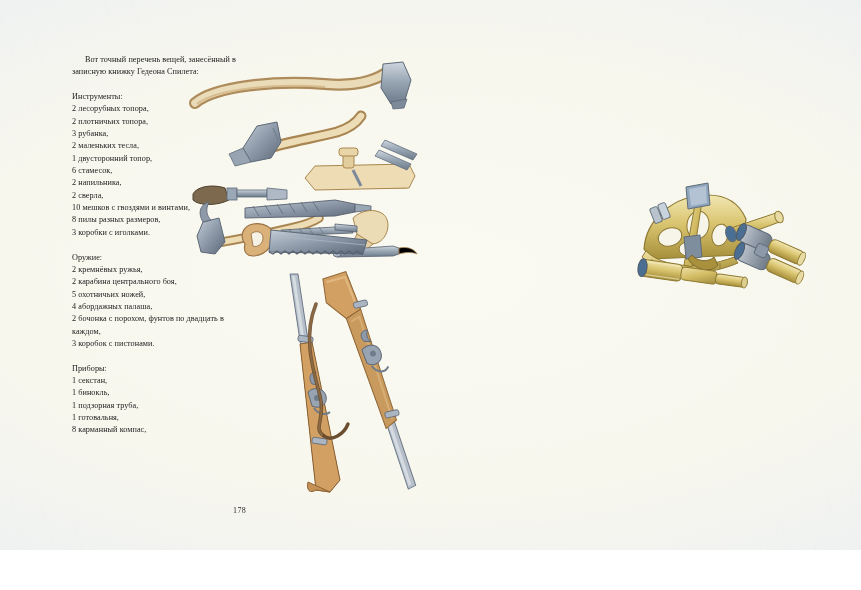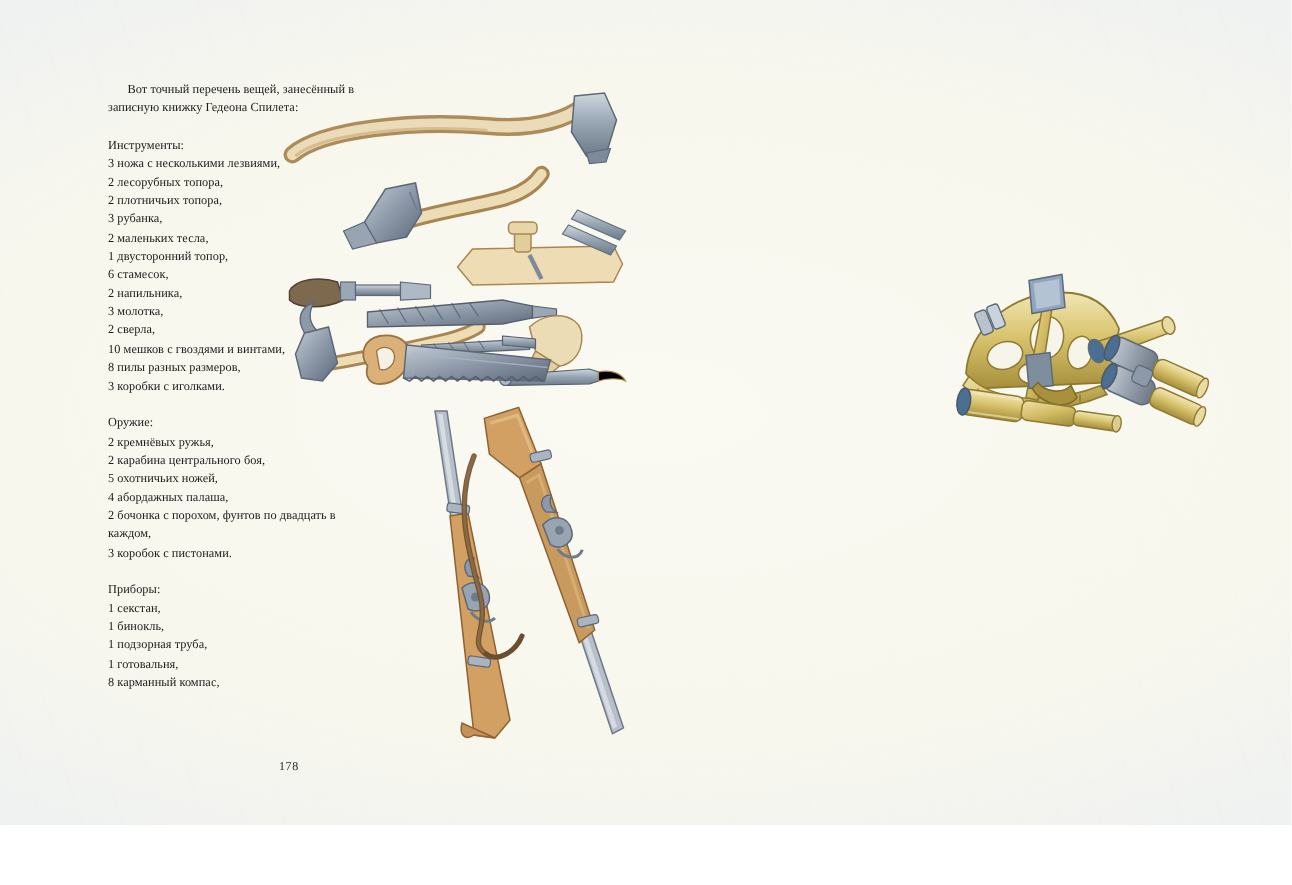--- a/index.html
+++ b/index.html
@@ -59,20 +59,21 @@
     margin: 0;
   }
   .spacer { height: 12.35px; }
   .list-line { margin: 0; white-space: pre-wrap; }
 
   .folio {
     position: absolute;
     font-size: 8px;
     color: #2a2a2a;
     letter-spacing: .4px;
+    margin-left: 47px;
   }
   #folio-left  { left: 186px; top: 506px; }
 
   .illus { position: absolute; }
 
   
   svg { display: block; overflow: visible; }
 </style>
 </head>
 <body>
@@ -249,29 +250,27 @@
           <path d="M38 168 C 46 174, 58 166, 62 156" fill="none" stroke="#6b4e30" stroke-width="3.4" stroke-linecap="round"></path>
         </g>
       </svg>
     </div>
 
     <div class="text-col" id="left-col">
       <p class="para indent">Вот точный перечень вещей, занесённый в записную книжку Гедеона Спилета:</p>
       <div class="spacer"></div>
 
       <p class="cat-head">Инструменты:</p>
-      <p class="list-line">3 ножа с несколькими лезвиями,</p>
       <p class="list-line">2 лесорубных топора,</p>
       <p class="list-line">2 плотничьих топора,</p>
       <p class="list-line">3 рубанка,</p>
       <p class="list-line">2 маленьких тесла,</p>
       <p class="list-line">1 двусторонний топор,</p>
       <p class="list-line">6 стамесок,</p>
       <p class="list-line">2 напильника,</p>
-      <p class="list-line">3 молотка,</p>
       <p class="list-line">2 сверла,</p>
       <p class="list-line">10 мешков с гвоздями и винтами,</p>
       <p class="list-line">8 пилы разных размеров,</p>
       <p class="list-line">3 коробки с иголками.</p>
 
       <div class="spacer"></div>
 
       <p class="cat-head">Оружие:</p>
       <p class="list-line">2 кремнёвых ружья,</p>
       <p class="list-line">2 карабина центрального боя,</p>

